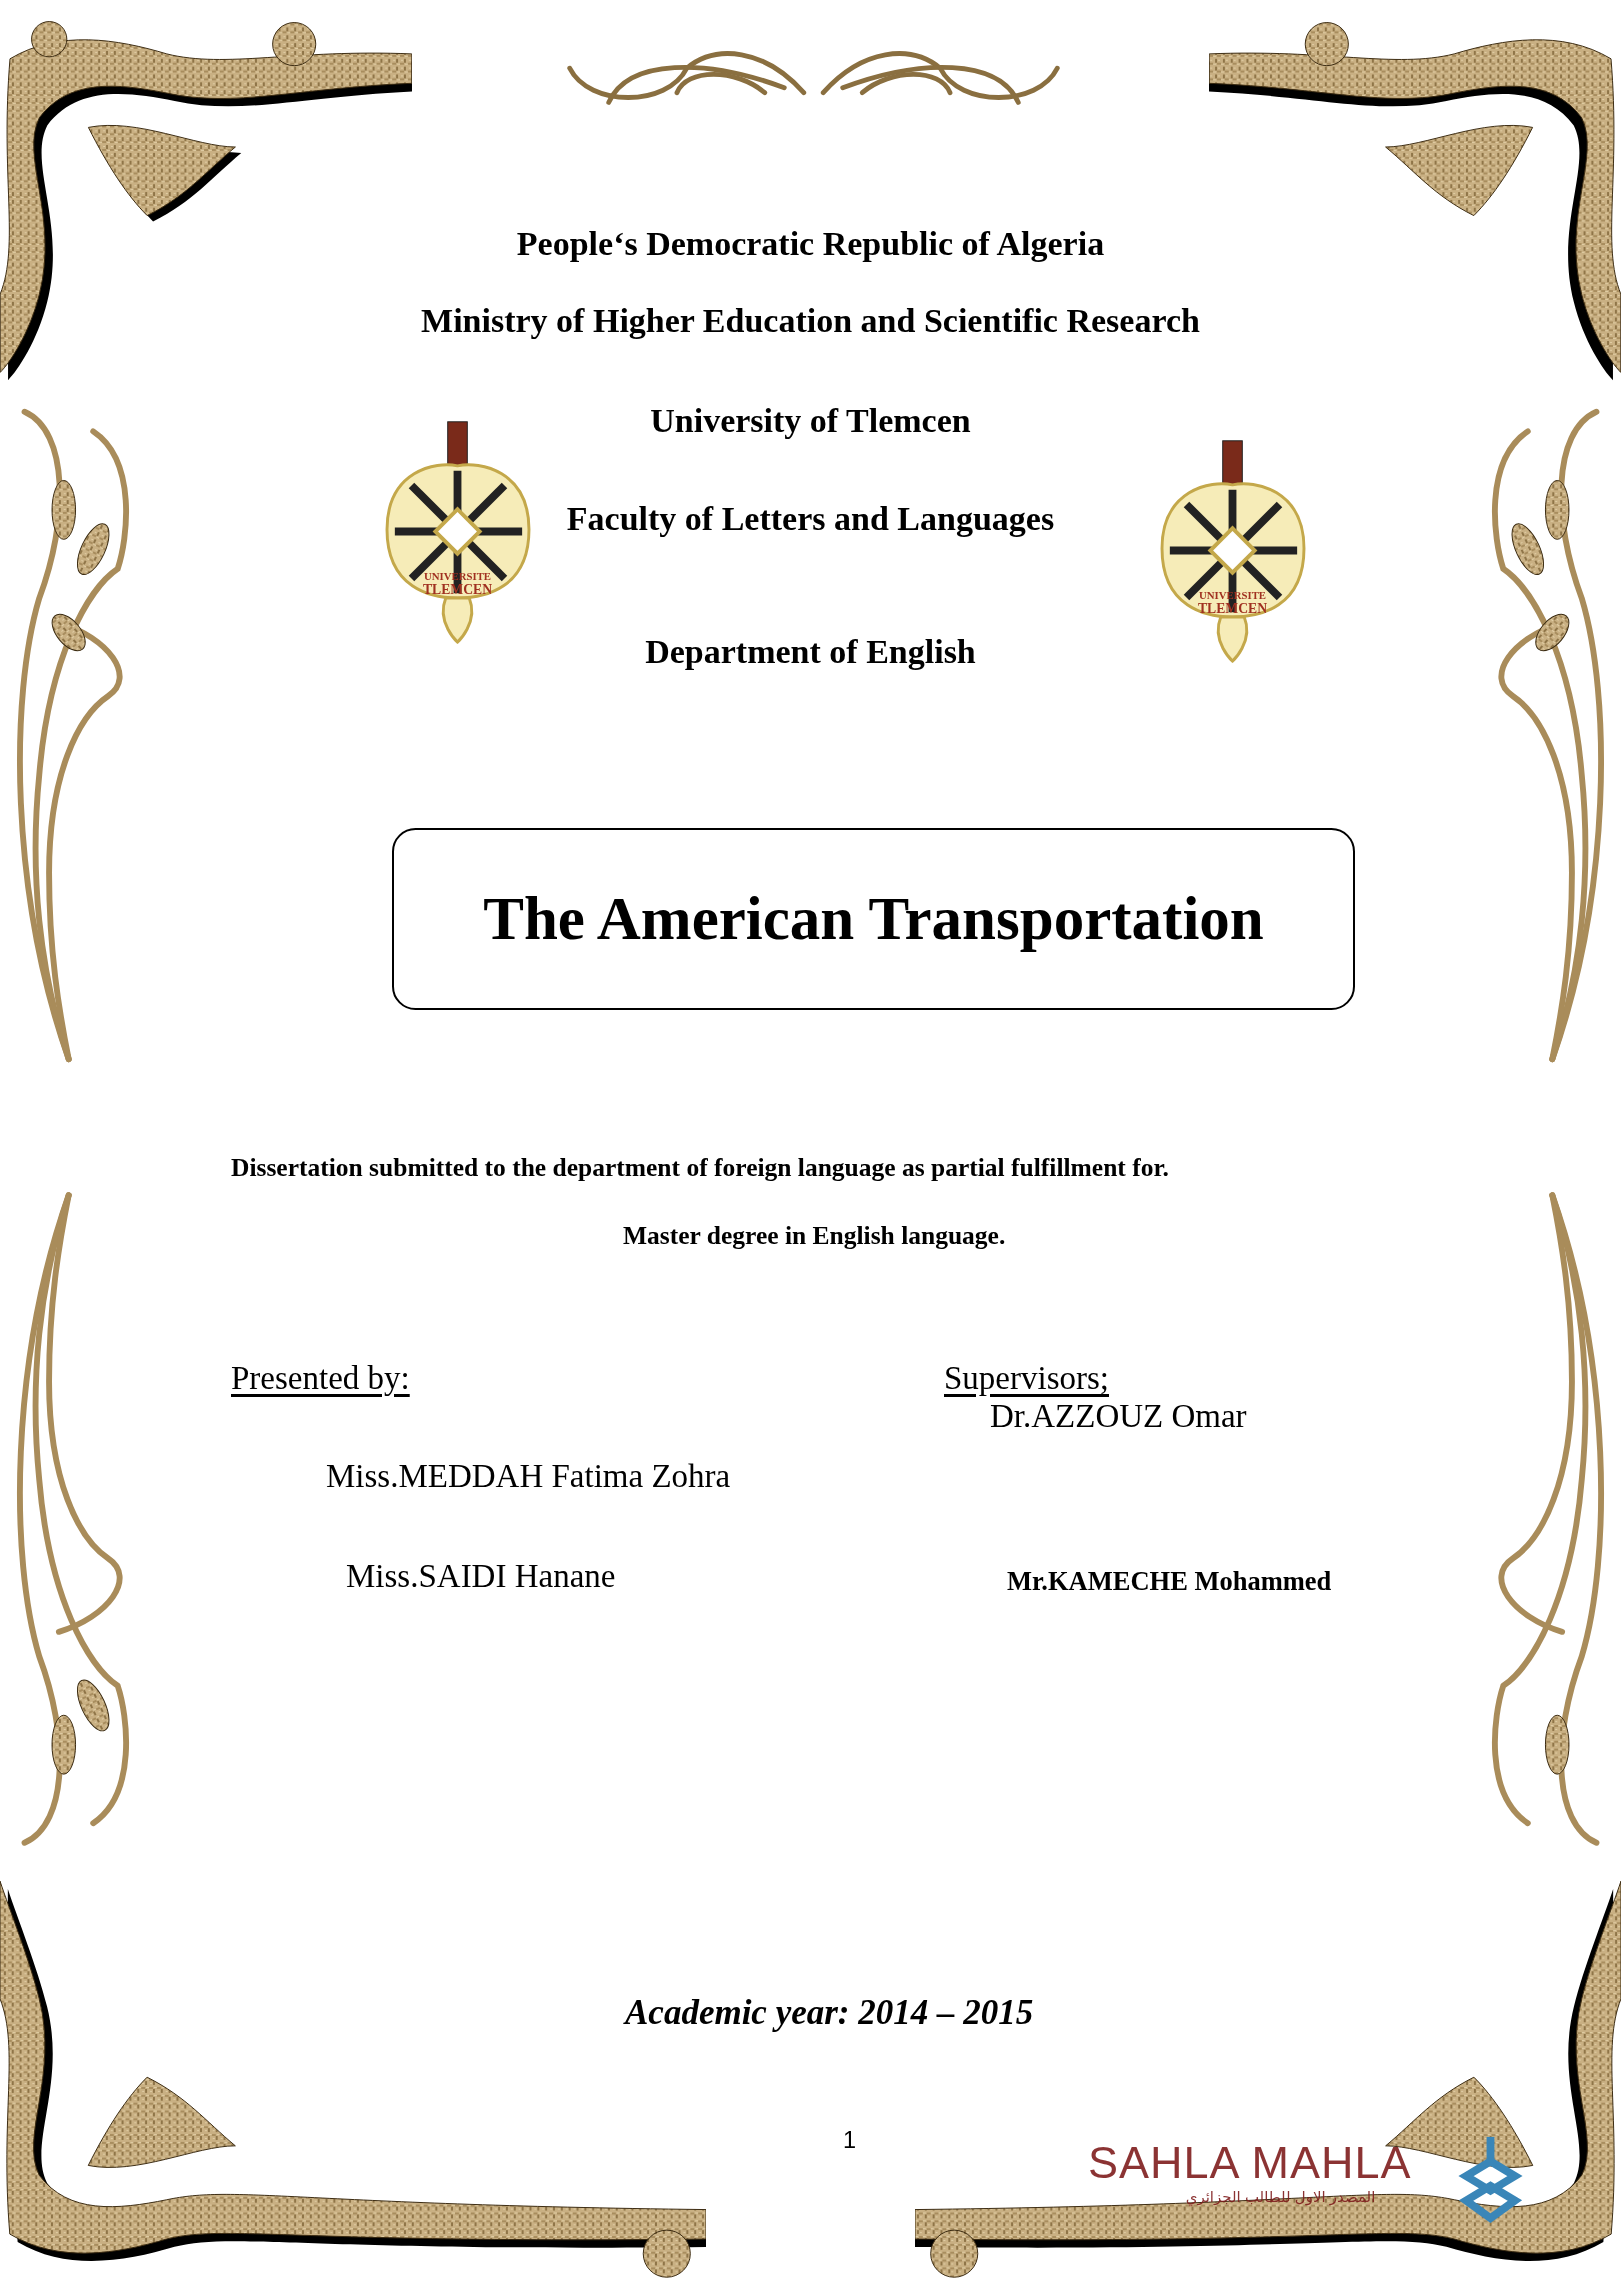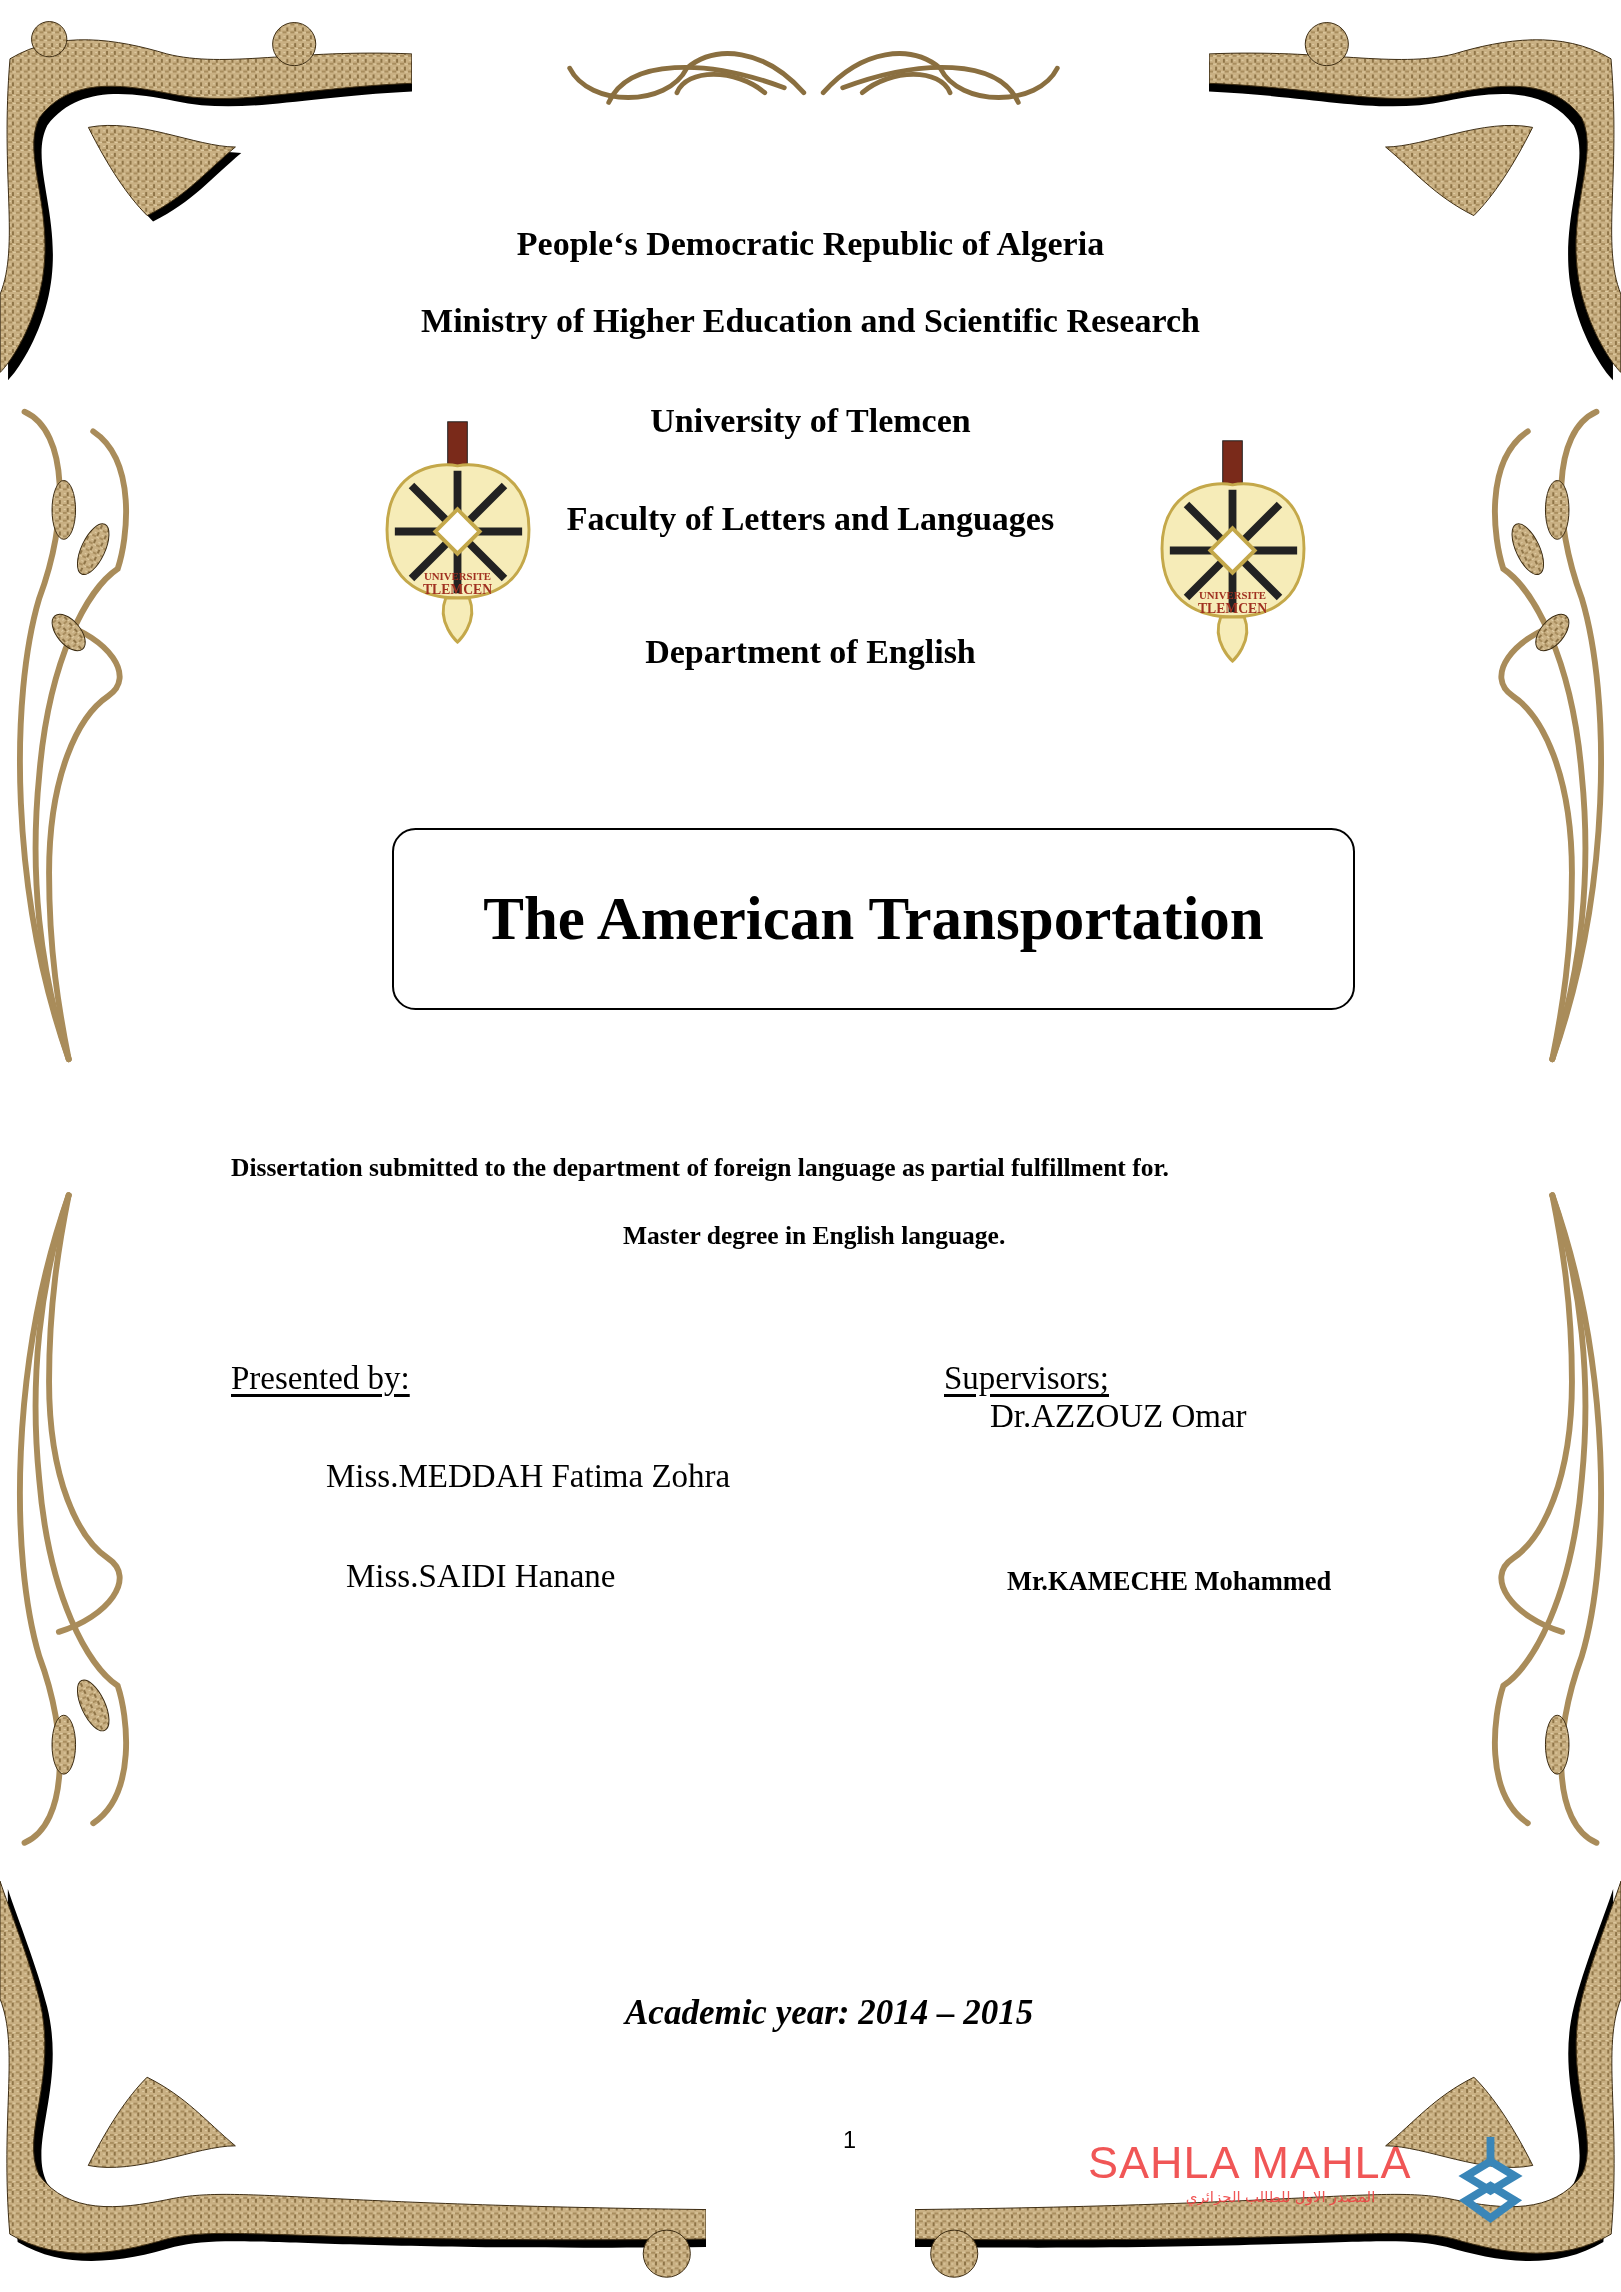--- a/index.html
+++ b/index.html
@@ -12,21 +12,21 @@
   .title-box { position:absolute; left:392px; top:828px; width:963px; height:182px;
                border:2.5px solid #000; border-radius:23.5px; box-sizing:border-box;
                display:flex; justify-content:center; align-items:center;
                font-weight:bold; font-size:61px; line-height:76px; }
   .sub { font-size:25.5px; font-weight:bold; }
   .label-u { font-size:33px; font-weight:normal; text-decoration:underline; text-decoration-thickness:2.9px; text-underline-offset:4.9px; }
   .name { font-size:33px; }
   .name-sm { font-size:26.5px;font-weight:bold; }
   .year { font-size:35px; font-weight:bold; font-style:italic; }
   .pagenum { font-family:"Liberation Sans","DejaVu Sans",sans-serif; font-size:23.5px; }
-  .wm-text { font-family:"Liberation Sans","DejaVu Sans",sans-serif; color:#ef4444; opacity:0.9; }
+  .wm-text { font-family:"Liberation Sans","DejaVu Sans",sans-serif; color:#7f1d1d; opacity:0.9; }
 </style>
 </head>
 <body>
 
 <svg width="0" height="0" style="position:absolute">
   <defs>
     <pattern id="burlap" width="8" height="8" patternUnits="userSpaceOnUse">
       <rect width="8" height="8" fill="#c9b083"></rect>
       <rect x="0" y="0" width="4" height="2" fill="#a88d5e"></rect>
       <rect x="4" y="4" width="2" height="4" fill="#8f7548"></rect>

